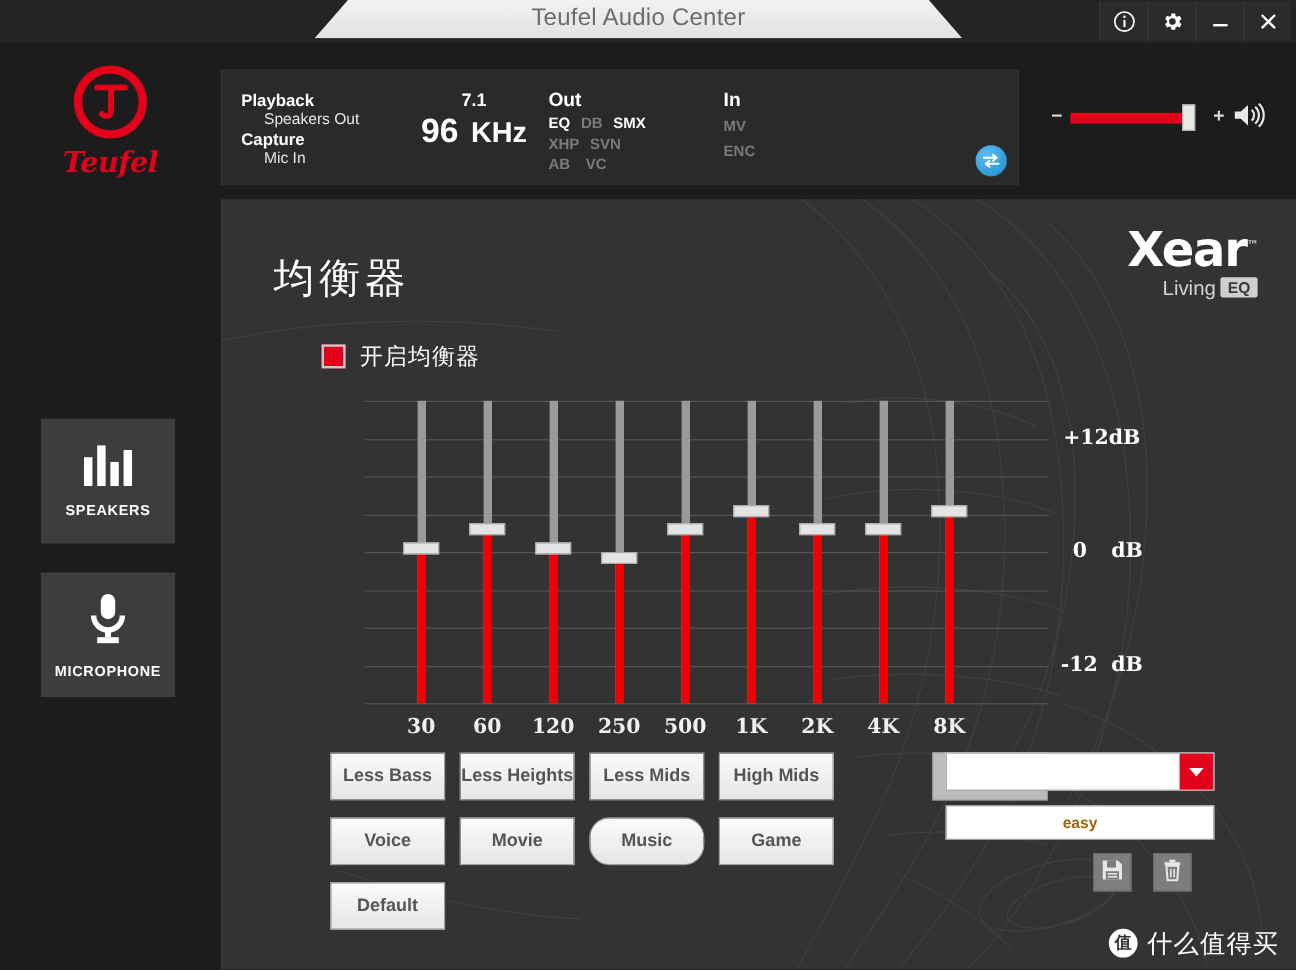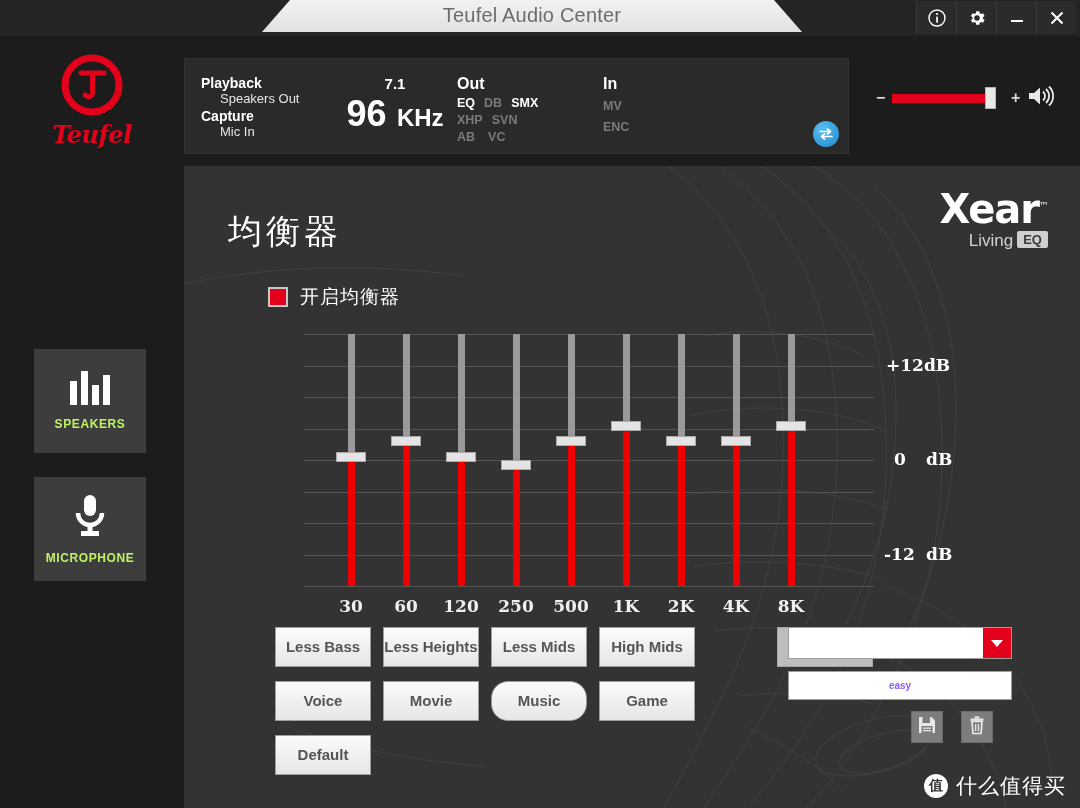--- a/index.html
+++ b/index.html
@@ -44,21 +44,21 @@
     font-family: "DejaVu Serif", serif; font-style: italic; font-weight: bold;
     letter-spacing: -0.5px;
   }
   .rail-item {
     position: absolute; left: 34px; width: 112px; height: 104px;
     background: #3d3d3d; display: flex; flex-direction: column;
     align-items: center; justify-content: center; gap: 8px;
   }
   .rail-item.speakers { top: 313px; }
   .rail-item.microphone { top: 441px; }
-  .rail-label { color: #bef264; font-size: 12px; font-weight: bold; letter-spacing: .6px; }
+  .rail-label { color: #ffffff; font-size: 12px; font-weight: bold; letter-spacing: .6px; }
 
   
   .statusbar {
     position: absolute; left: 184px; top: 58px; width: 665px; height: 96px;
     background: #2a2a2a; border: 1px solid #333;
   }
   .sb-col { position: absolute; color: #fff; }
   .sb-head { font-size: 14px; font-weight: bold; color: #ffffff; }
   .sb-sub { font-size: 13px; color: #e6e6e6; }
   .sb-dim { color: #7a7a7a; }
@@ -134,21 +134,21 @@
   }
   .combo-val { flex: 1; padding: 0 8px; font-size: 14px; color: #333; }
   .combo-arrow {
     width: 28px; height: 30px; background: #e2001a;
     display: flex; align-items: center; justify-content: center;
   }
   .namefield {
     position: absolute; left: 604px; top: 505px; width: 224px; height: 29px;
     background: #ffffff; border: 1px solid #9d9d9d;
     display: flex; align-items: center; justify-content: center;
-    font-size: 10px; font-weight: bold; color: #8b5cf6;
+    font-size: 13px; font-weight: bold; color: #a16207;
   }
   .iconbtn {
     position: absolute; width: 32px; height: 32px;
     background: #7d7d7d; border: 1px solid #6b6b6b;
     display: flex; align-items: center; justify-content: center;
   }
   .iconbtn.save { left: 727px; top: 545px; }
   .iconbtn.del { left: 777px; top: 545px; }
 
   
@@ -237,21 +237,21 @@
     <div class="sb-col" style="left:16px; top:16px;">
       <div class="sb-head">Playback</div>
       <div class="sb-sub" style="padding-left:19px">Speakers Out</div>
       <div class="sb-head" style="margin-top:2px">Capture</div>
       <div class="sb-sub" style="padding-left:19px">Mic In</div>
     </div>
 
     <div class="sb-col" style="left:150px; top:16px; text-align:center; width:120px;">
       <div style="font-size:15px;font-weight:bold;">7.1</div>
       <div style="margin-top:1px;">
-        <span style="font-size:36px;font-weight:bold;text-align:right;">96</span>
+        <span style="font-size:28px;font-weight:bold;text-align:right;">96</span>
         <span style="font-size:24px;font-weight:bold;margin-left:6px;">KHz</span>
       </div>
     </div>
 
     <div class="sb-col" style="left:272px; top:16px;">
       <div class="sb-head" style="font-size:16px">Out</div>
       <div style="margin-top:3px;display:flex;gap:9px;">
         <span class="sb-chip sb-on">EQ</span>
         <span class="sb-chip sb-dim">DB</span>
         <span class="sb-chip sb-on">SMX</span>

